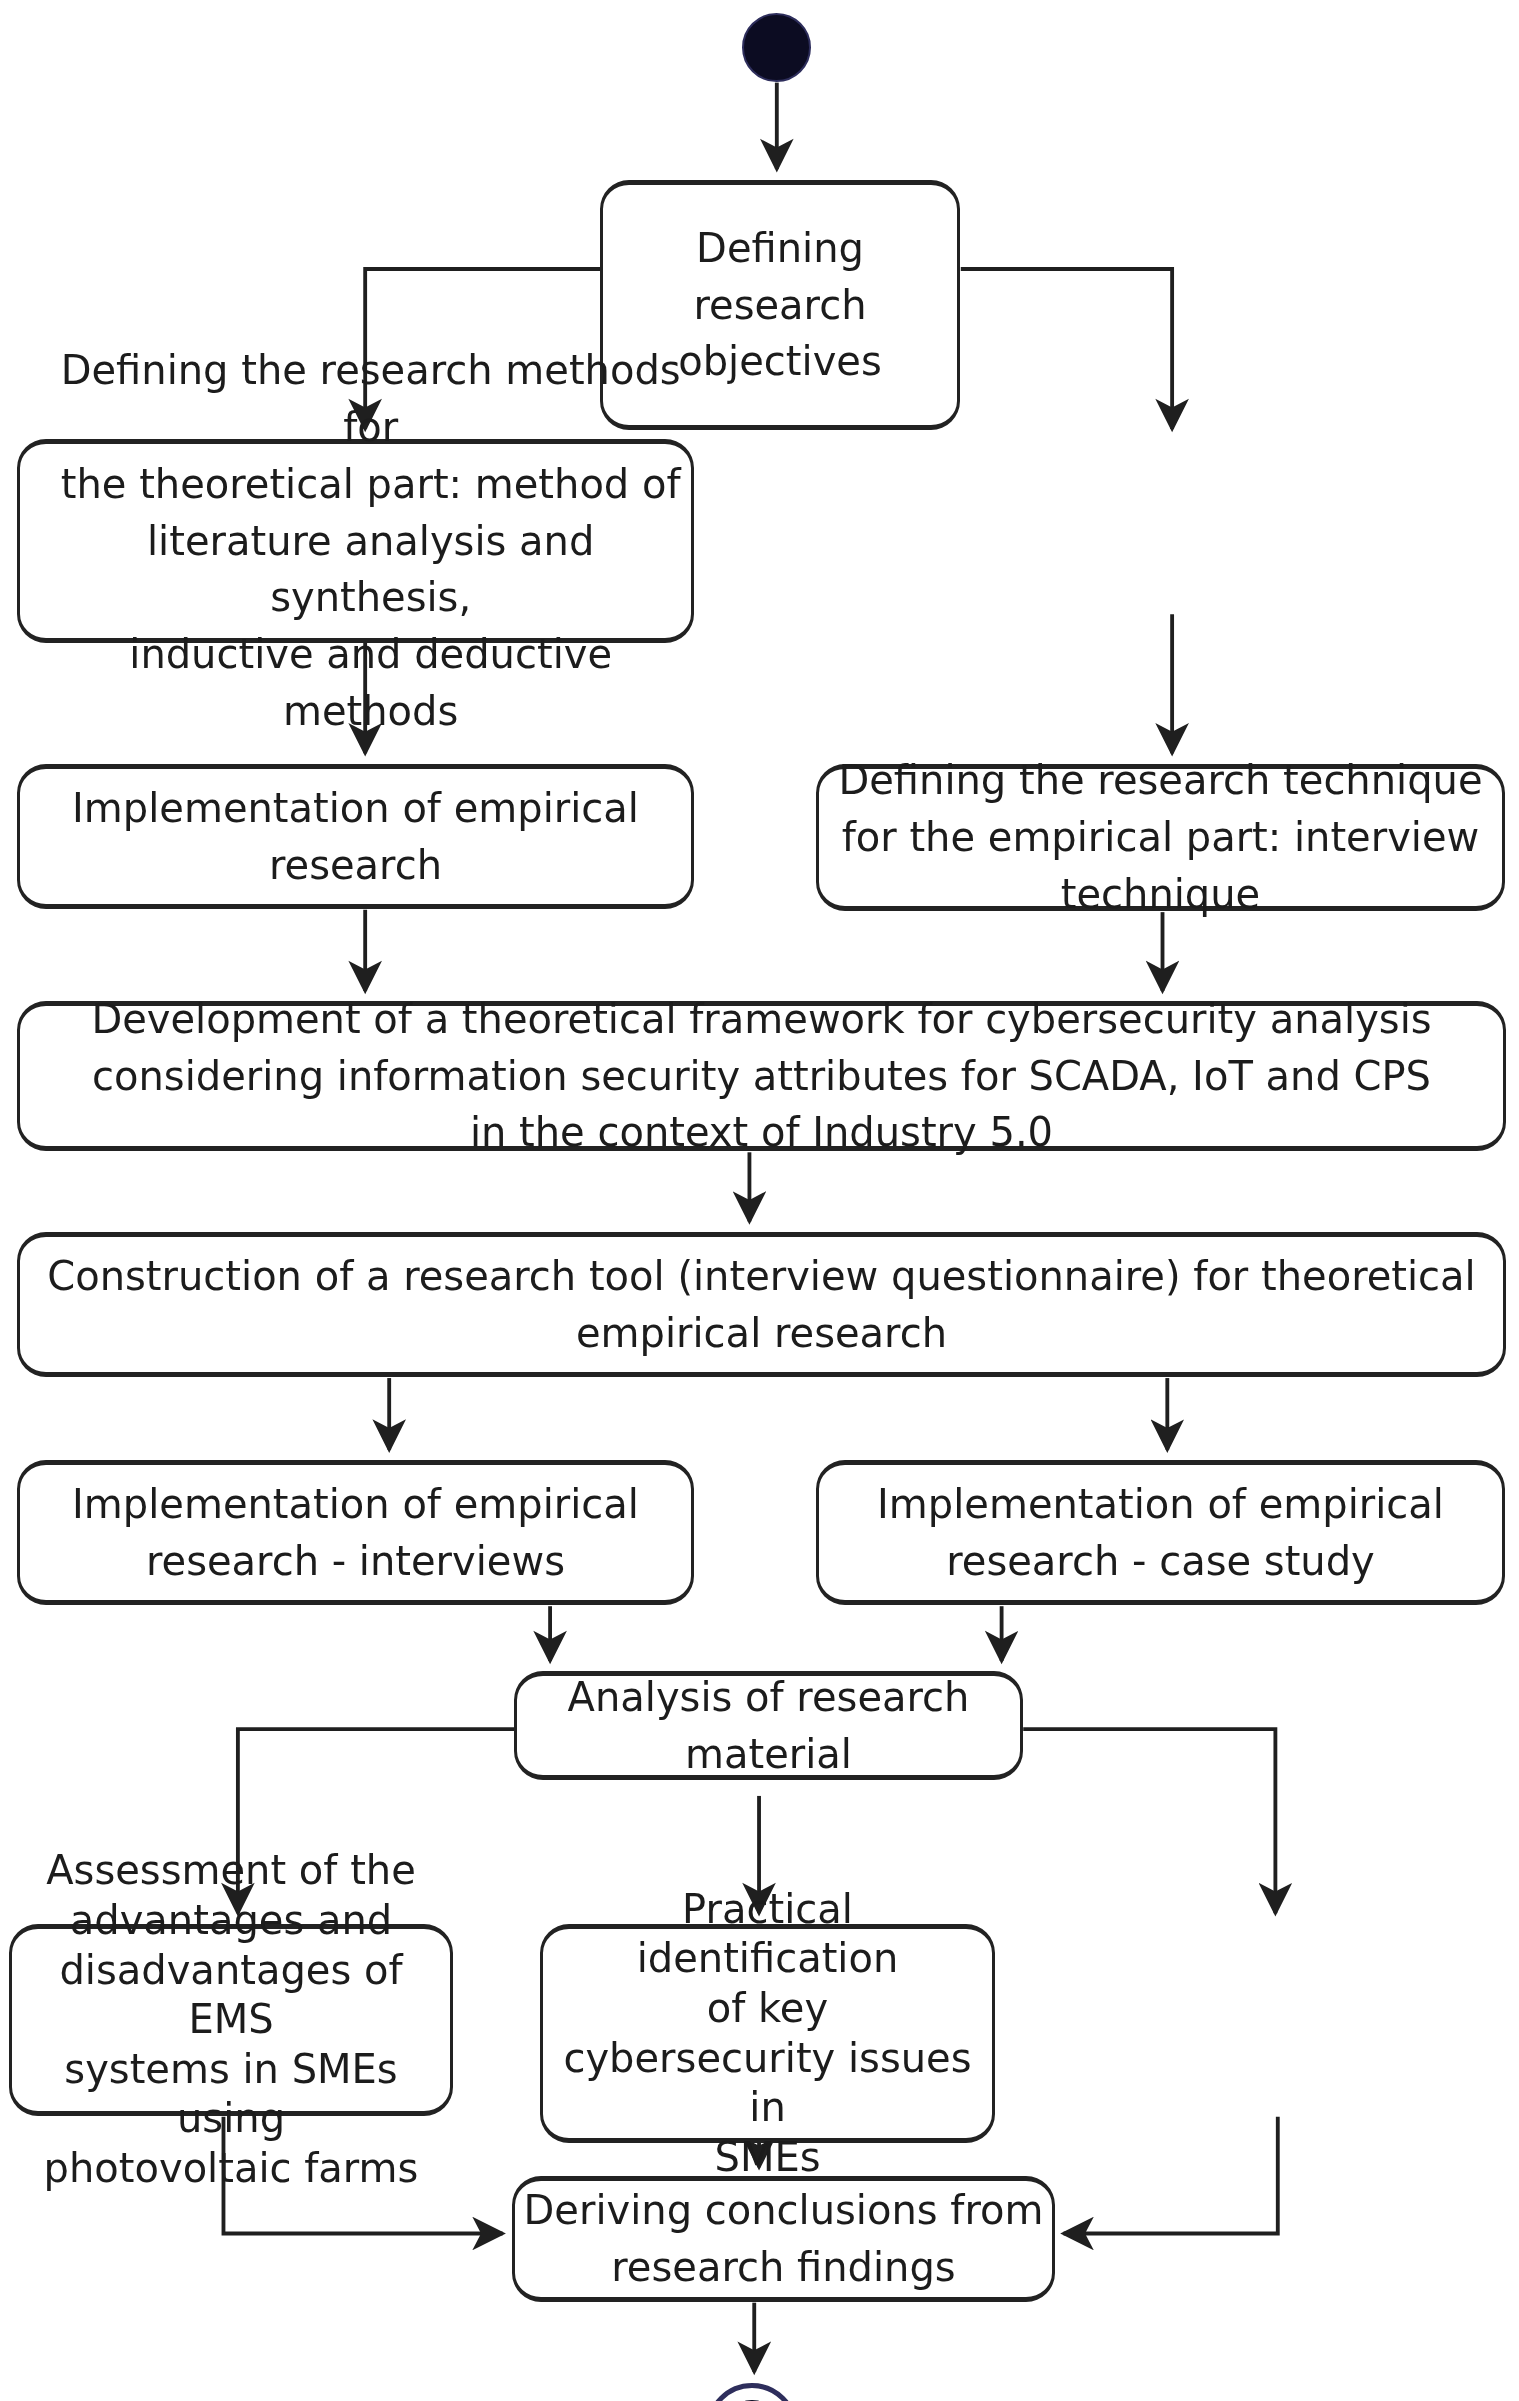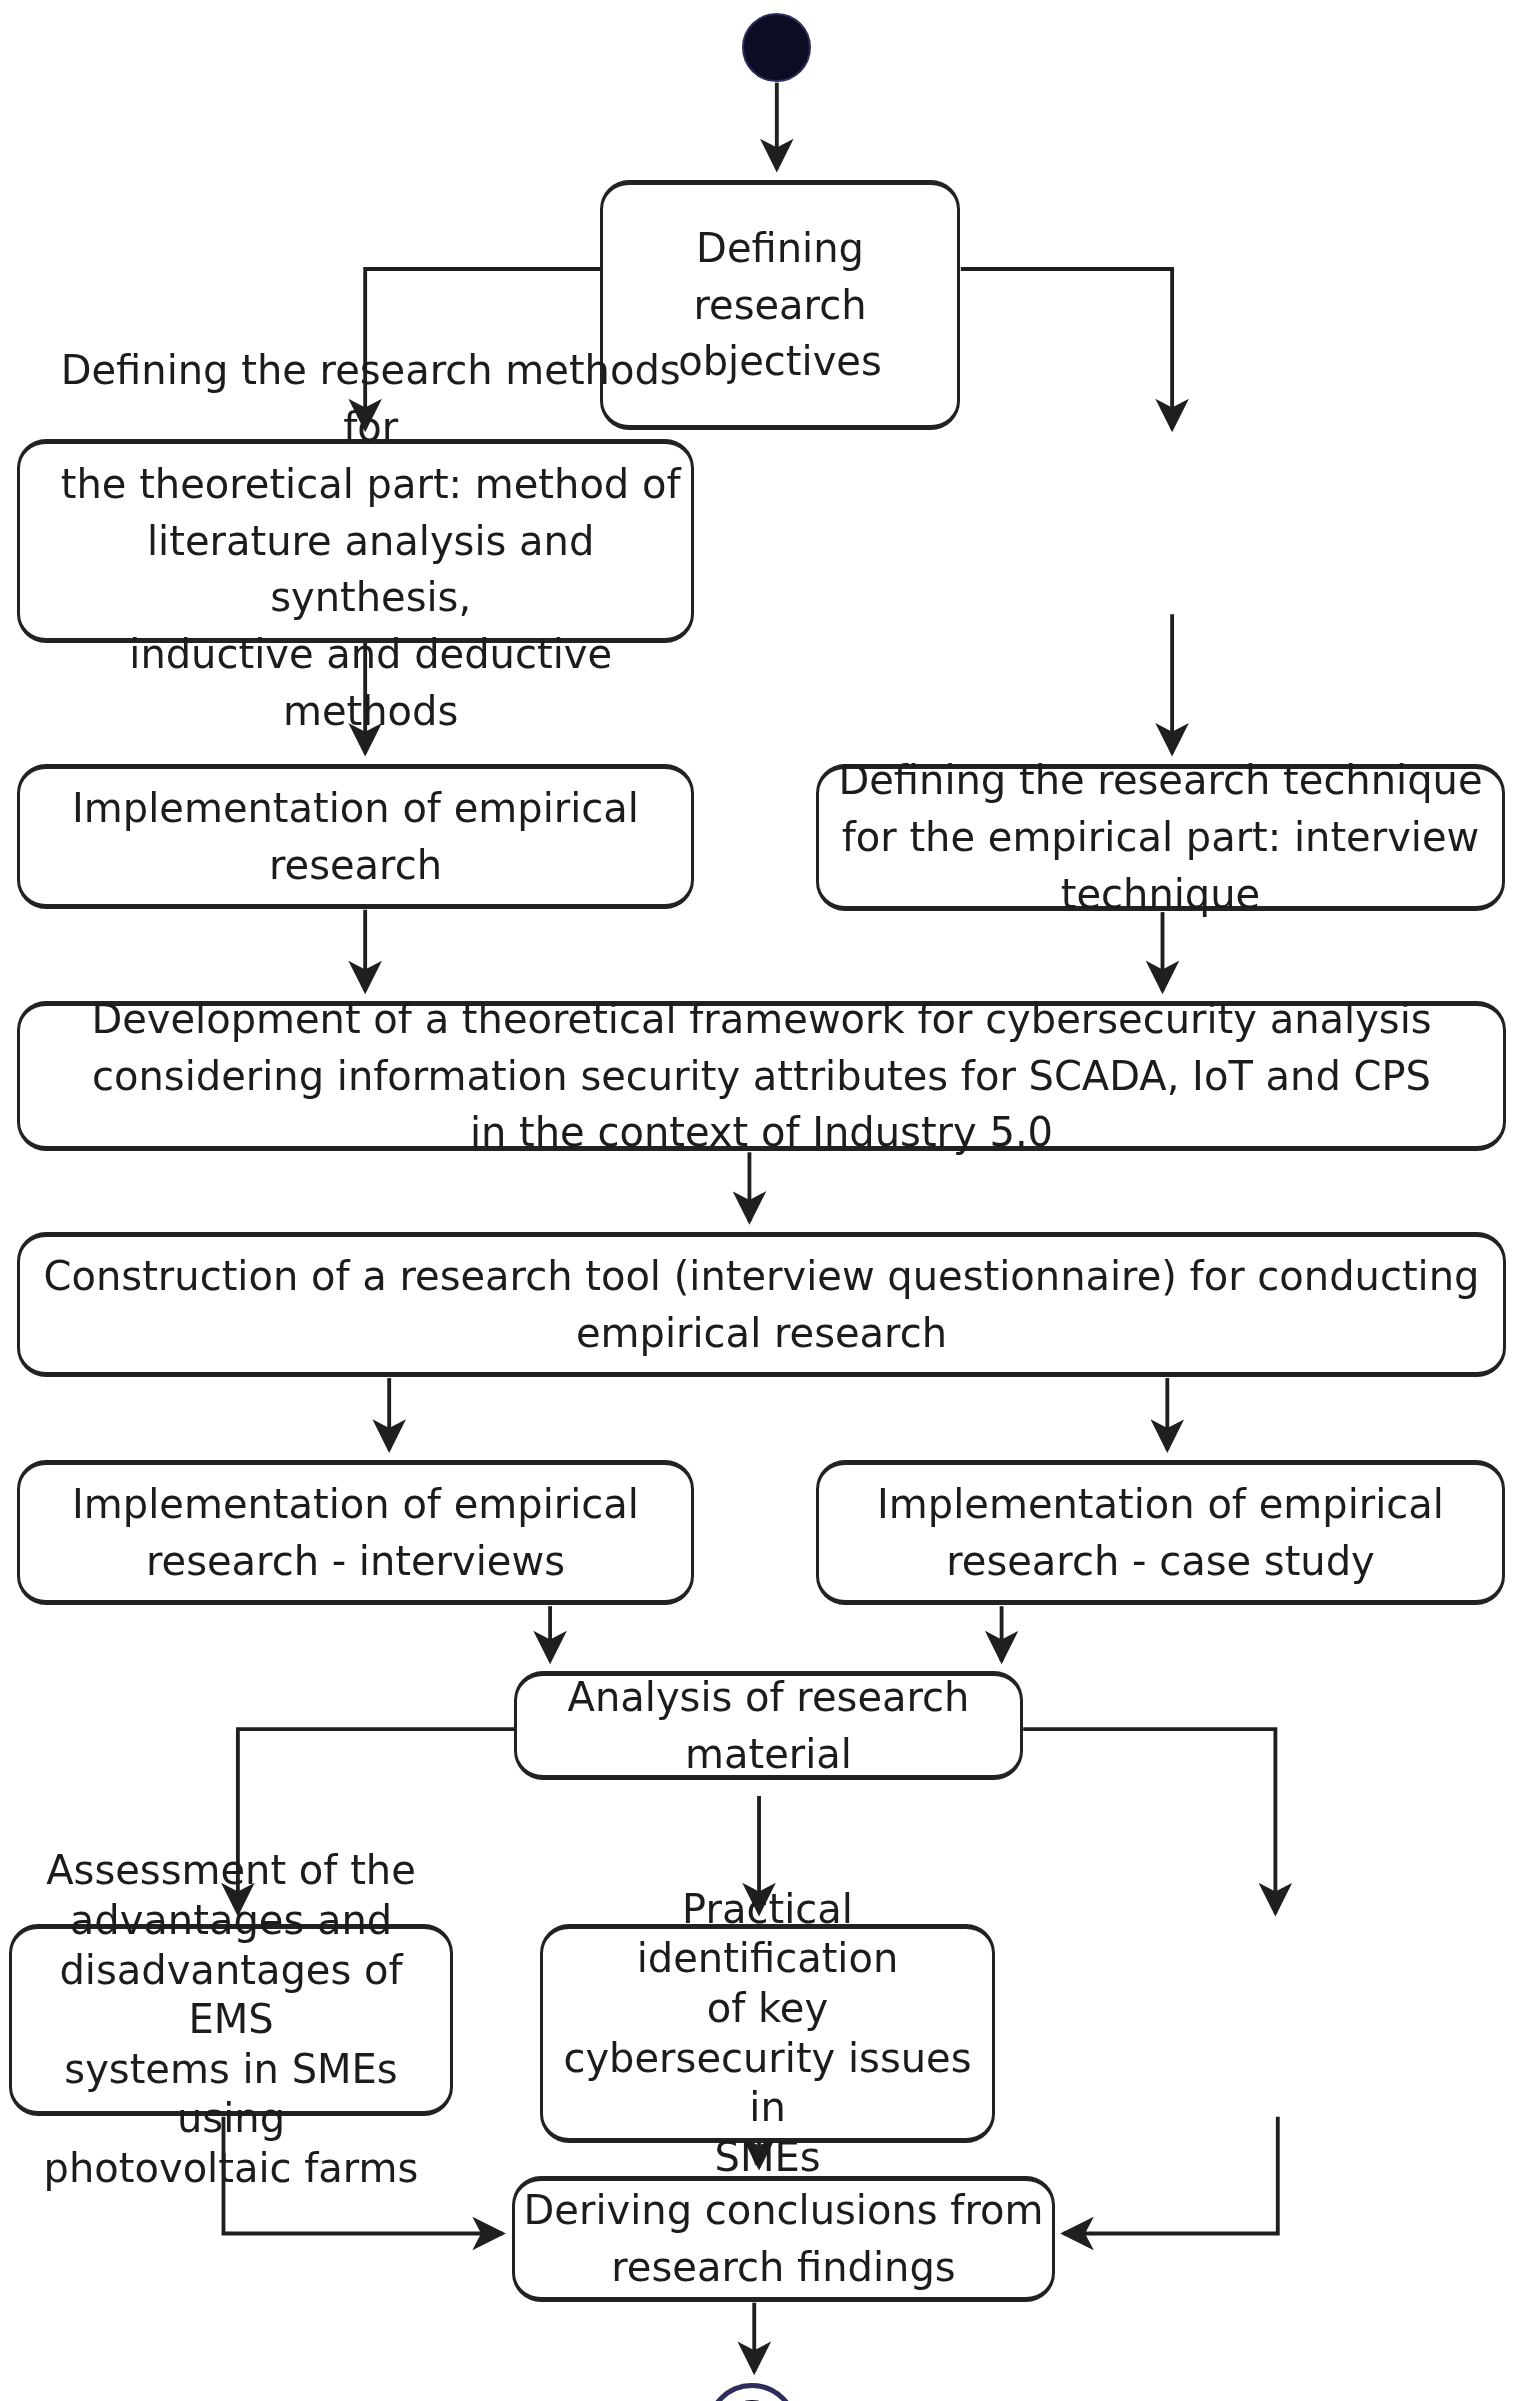--- a/index.html
+++ b/index.html
@@ -80,21 +80,21 @@
 research</div>
 
   <div class="node" style="left:816px;top:764px;width:689px;height:147px;text-align:center;">Defining the research technique
 for the empirical part: interview
 technique</div>
 
   <div class="node" style="left:17px;top:1001px;width:1489px;height:150px;">Development of a theoretical framework for cybersecurity analysis
 considering information security attributes for SCADA, IoT and CPS
 in the context of Industry 5.0</div>
 
-  <div class="node" style="left:17px;top:1232px;width:1489px;height:145px;">Construction of a research tool (interview questionnaire) for conducting
+  <div class="node" style="left:17px;top:1232px;width:1489px;height:145px;">Construction of a research tool (interview questionnaire) for theoretical
 empirical research</div>
 
   <div class="node" style="left:17px;top:1460px;width:677px;height:145px;">Implementation of empirical
 research - interviews</div>
 
   <div class="node" style="left:816px;top:1460px;width:689px;height:145px;">Implementation of empirical
 research - case study</div>
 
   <div class="node" style="left:514px;top:1671px;width:509px;height:109px;">Analysis of research
 material</div>

